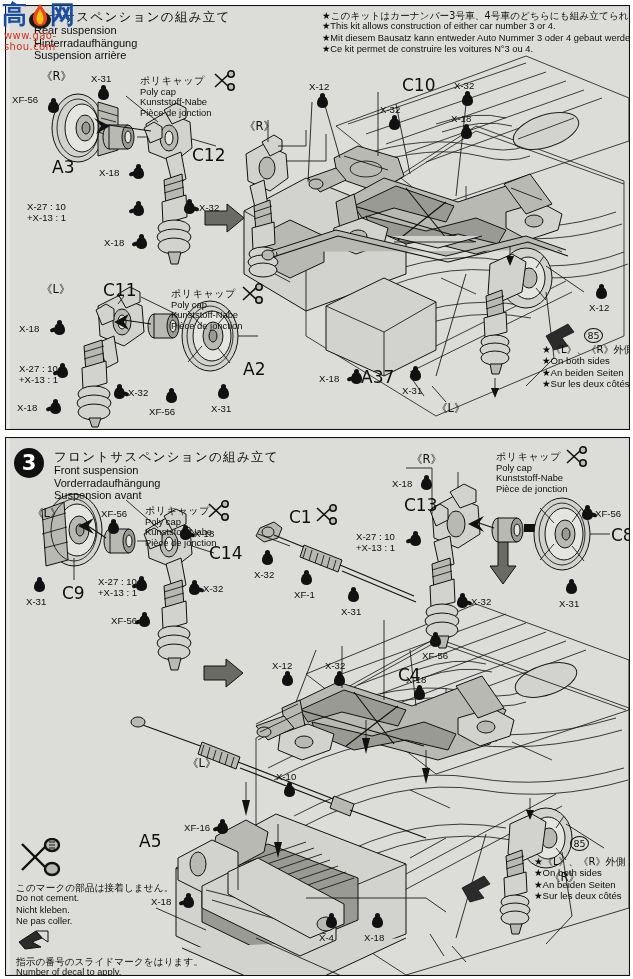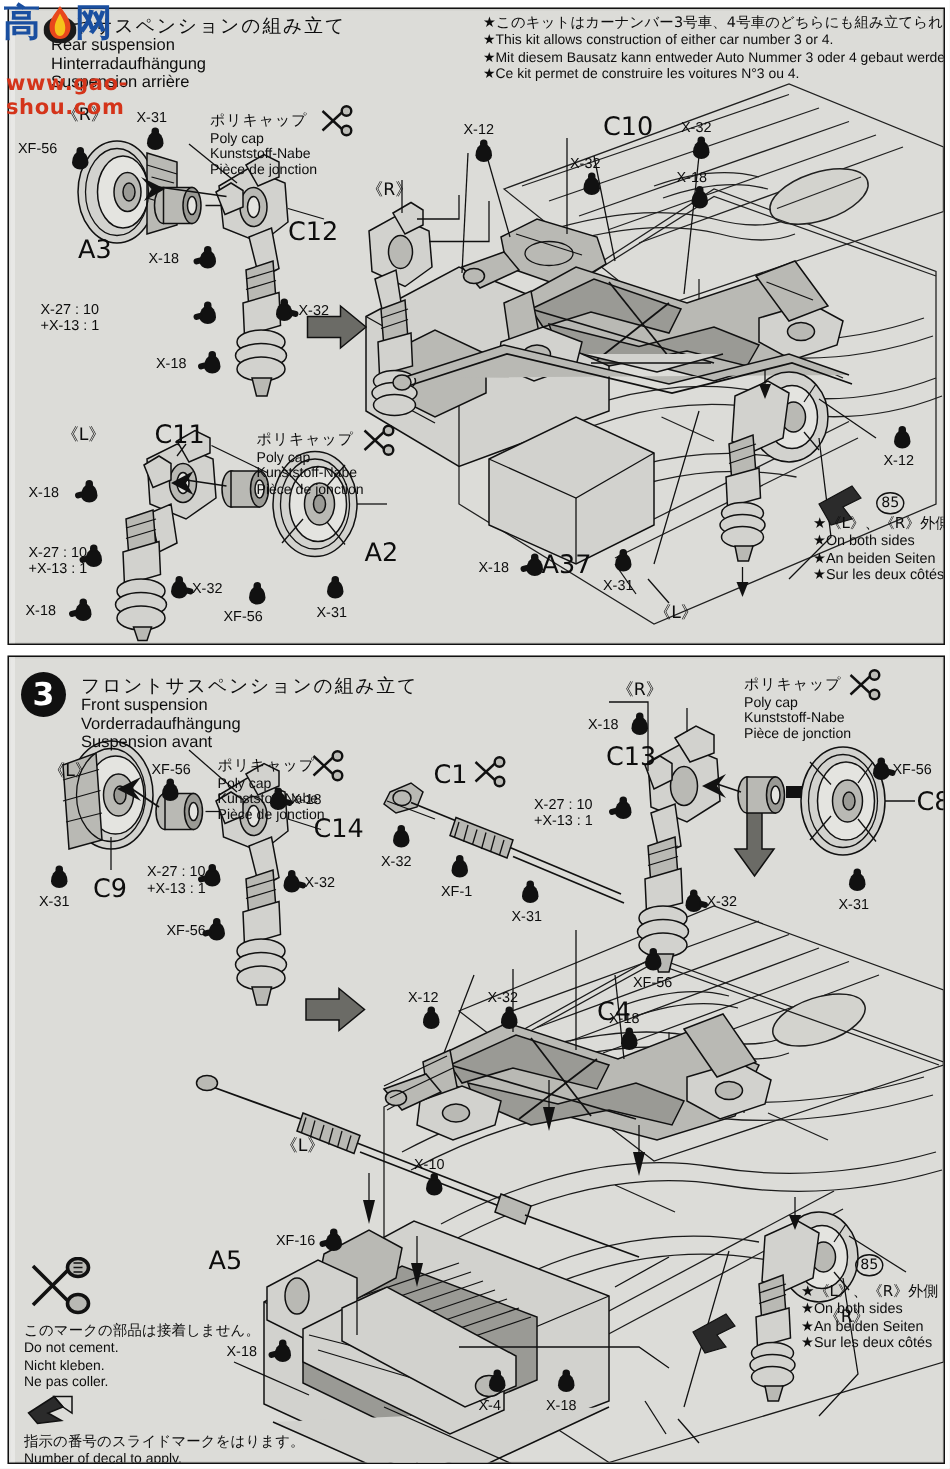--- a/index.html
+++ b/index.html
@@ -68,21 +68,21 @@
   .ln2{stroke:#111;stroke-width:1.15;fill:none;}
   .fl{fill:#d2d2ce;stroke:#111;stroke-width:1;}
   .fm{fill:#b9b9b4;stroke:#111;stroke-width:1;}
   .fd{fill:#9a9a95;stroke:#111;stroke-width:1;}
   .fw{fill:#e4e4e0;stroke:#111;stroke-width:1;}
 
   
   #watermark{position:absolute;left:2px;top:2px;width:78px;height:46px;}
   .wm-ch{position:absolute;font-family:"DejaVu Sans",sans-serif;font-weight:bold;
          font-size:25px;color:#1a4fa0;line-height:25px;}
-  .wm-url{position:absolute;left:2px;top:46px;font-size:14px;font-weight:bold;
+  .wm-url{position:absolute;left:2px;top:28px;font-size:10px;font-weight:normal;
           color:#d4341a;letter-spacing:.4px;font-family:"DejaVu Sans",sans-serif;}
   .wm-flame{position:absolute;left:27px;top:1px;width:22px;height:26px;}
 </style>
 </head>
 <body>
 
 <div class="page">
 
   <div class="panel" id="panel-top">
 

